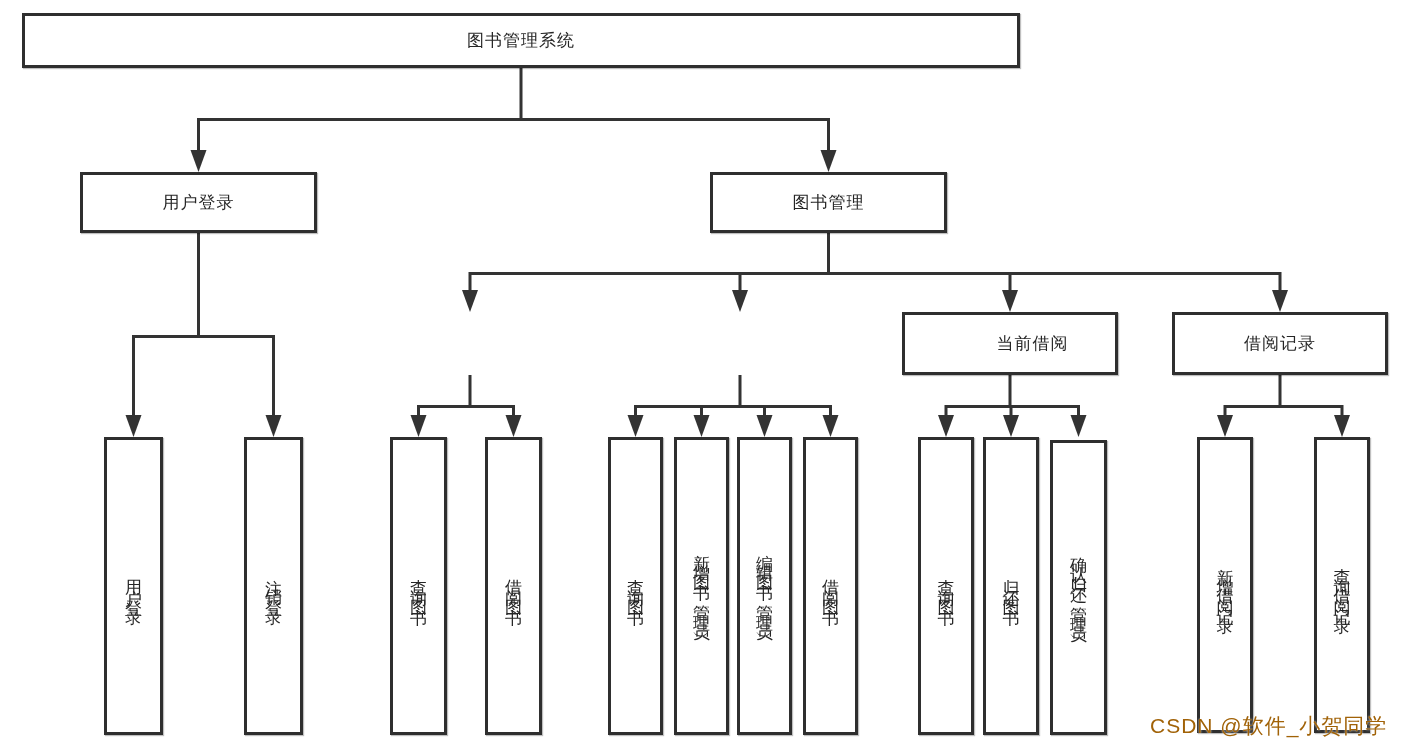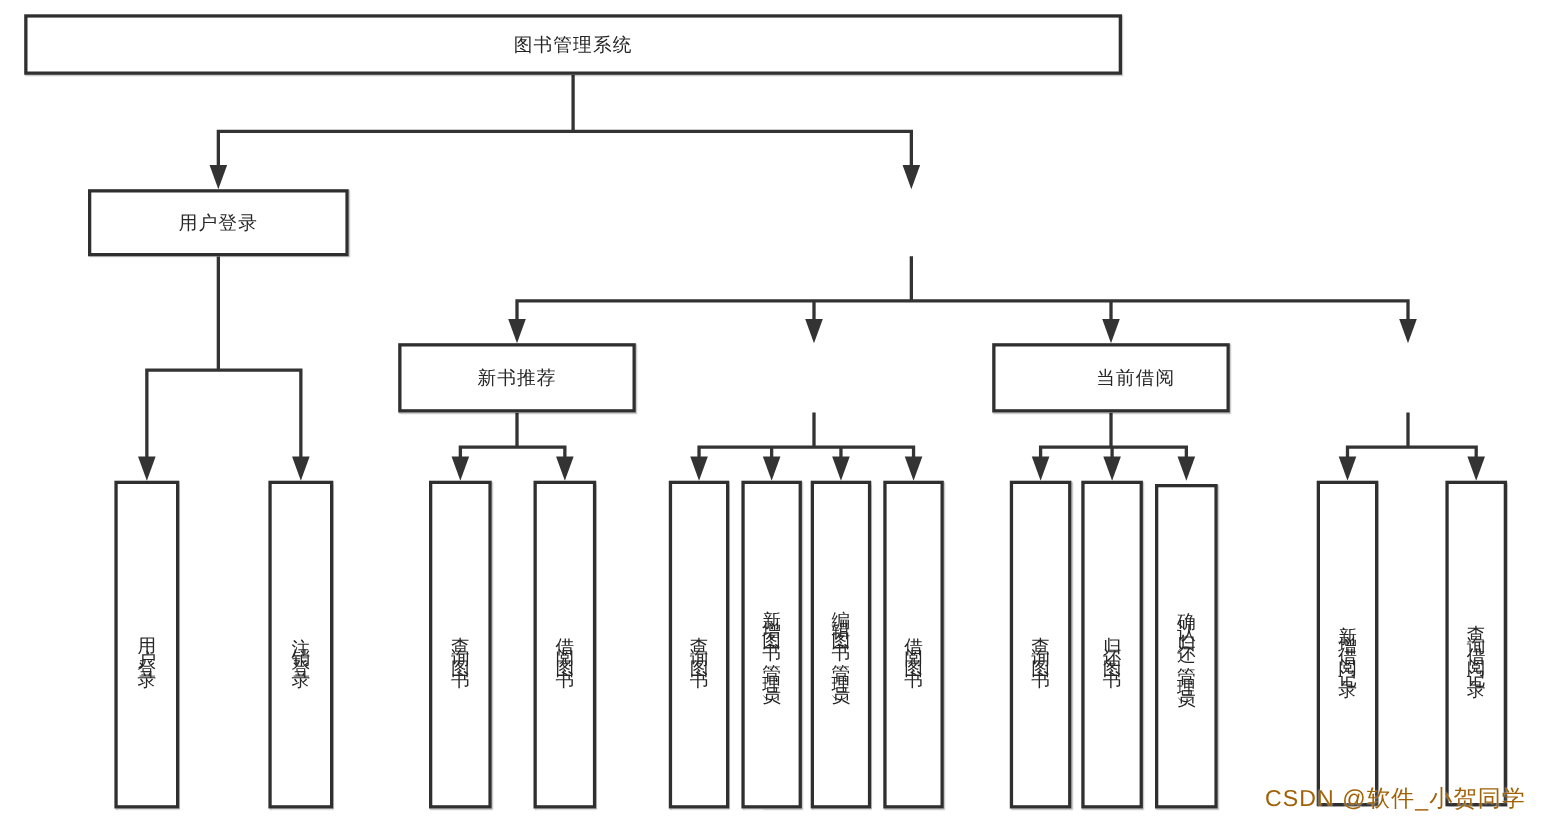--- a/index.html
+++ b/index.html
@@ -95,26 +95,29 @@
     </g>
   </svg>
 
   <div class="box" style="left:22px; top:13px; width:998px; height:55px;">
     <span>图书管理系统</span>
   </div>
 
   <div class="box" style="left:80px; top:172px; width:237px; height:61px;">
     <span>用户登录</span>
   </div>
+  <div class="box" style="left:710px; top:172px; width:237px; height:61px;">
+    <span>图书管理</span>
+  </div>
 
-  <div class="box" style="left:362px; top:312px; width:216px; height:63px;">
-    <span>新书推荐</span>
-  </div>
   <div class="box" style="left:902px; top:312px; width:216px; height:63px;padding-left:45px;">
     <span>当前借阅</span>
+  </div>
+  <div class="box" style="left:1172px; top:312px; width:216px; height:63px;">
+    <span>借阅记录</span>
   </div>
 
   <div class="box" style="left:104px; top:437px; width:59px; height:298px;">
     <span class="vtext">用户登录</span>
   </div>
   <div class="box" style="left:244px; top:437px; width:59px; height:298px;">
     <span class="vtext">注销登录</span>
   </div>
 
   <div class="box" style="left:390px; top:437px; width:57px; height:298px;">

